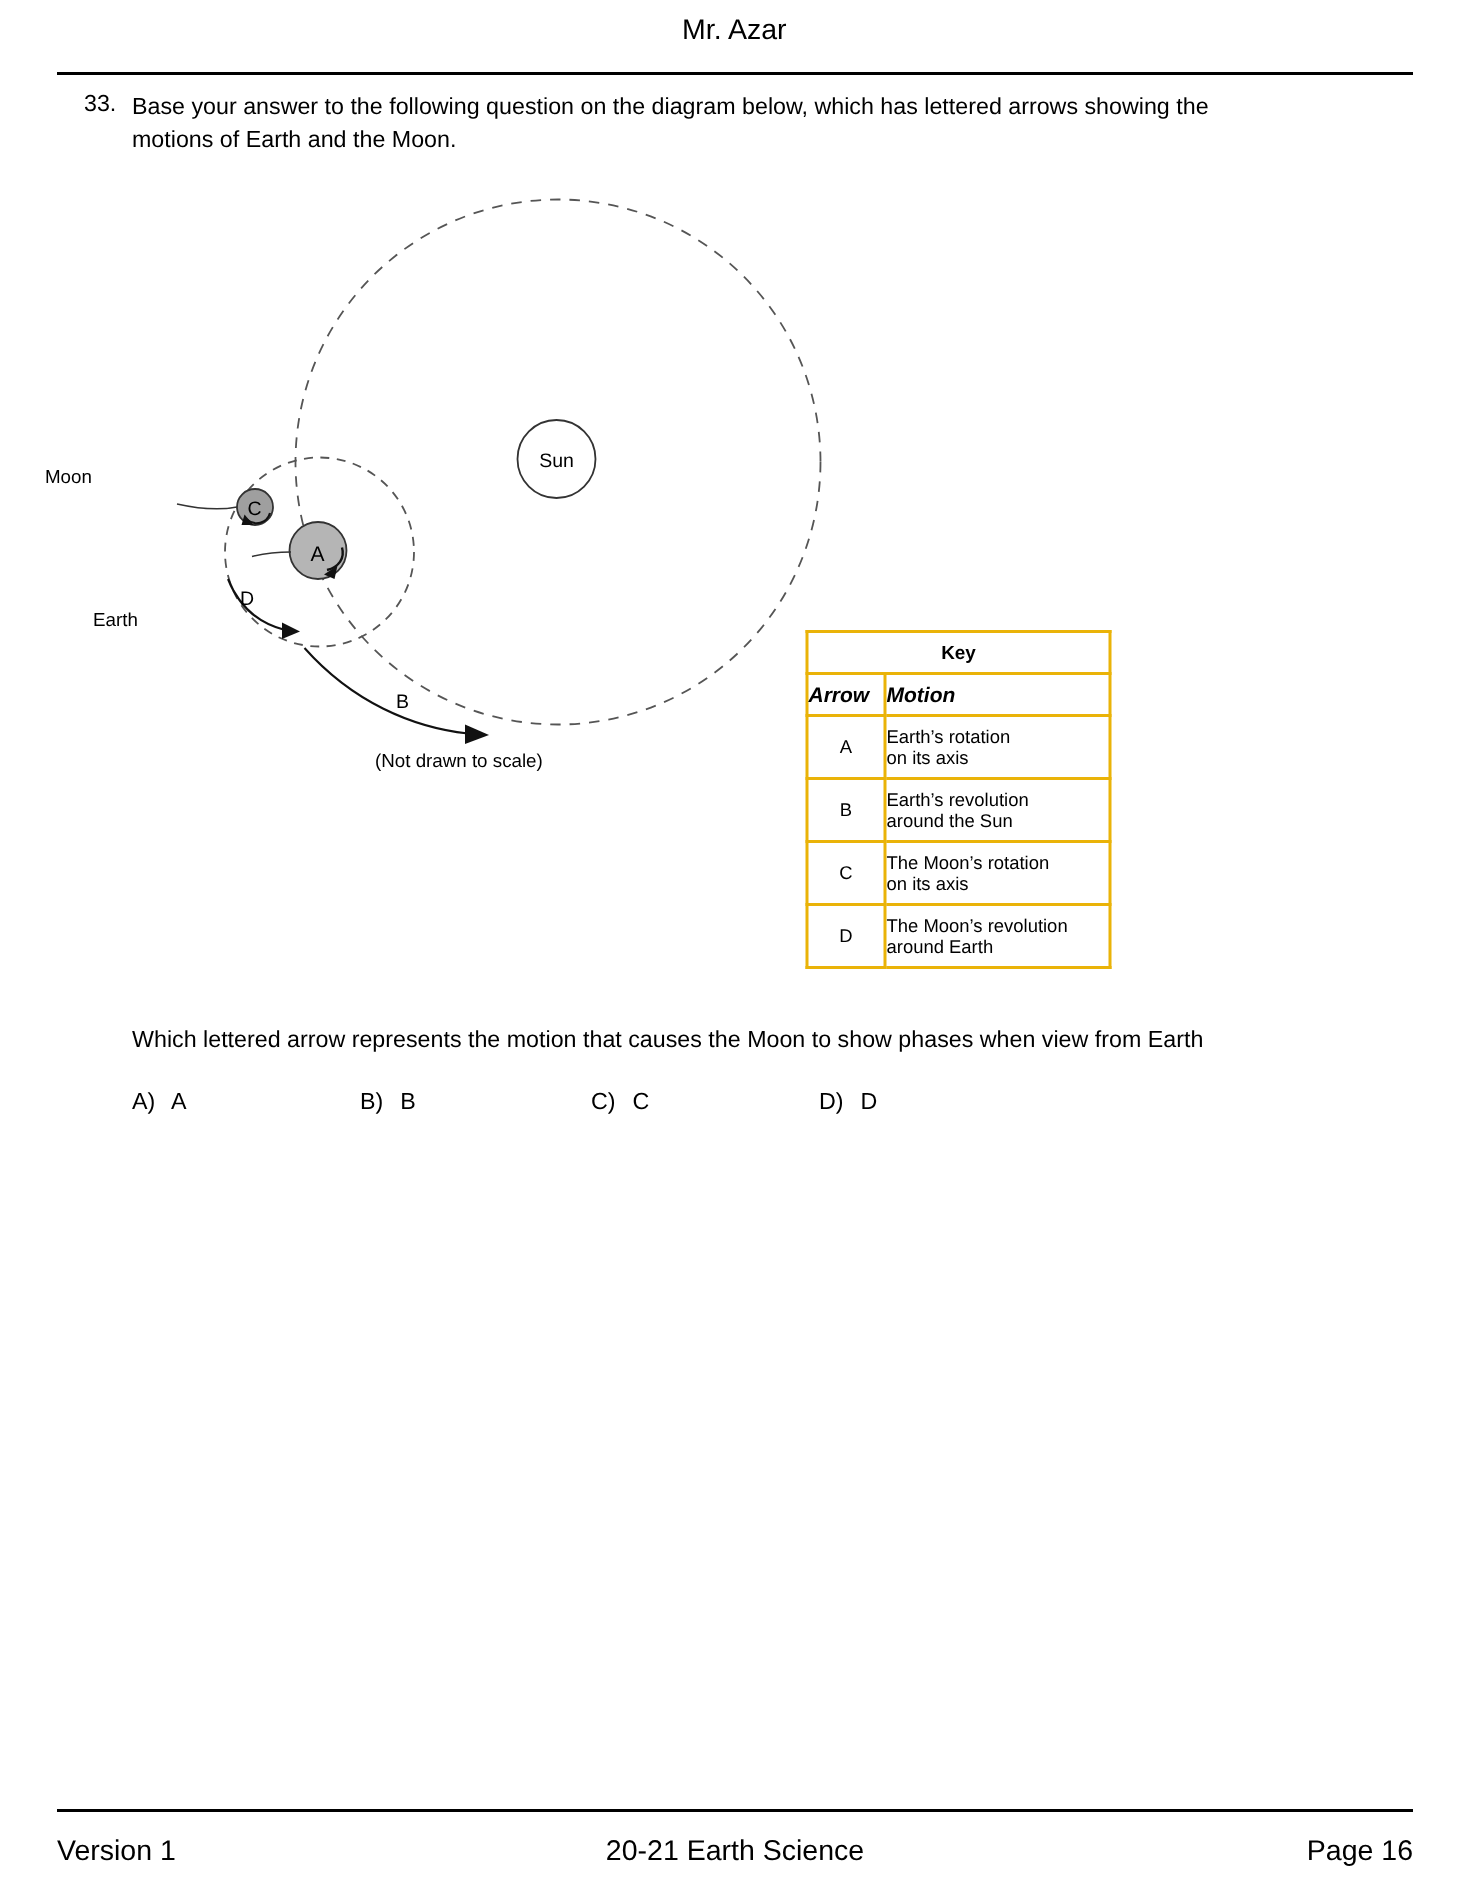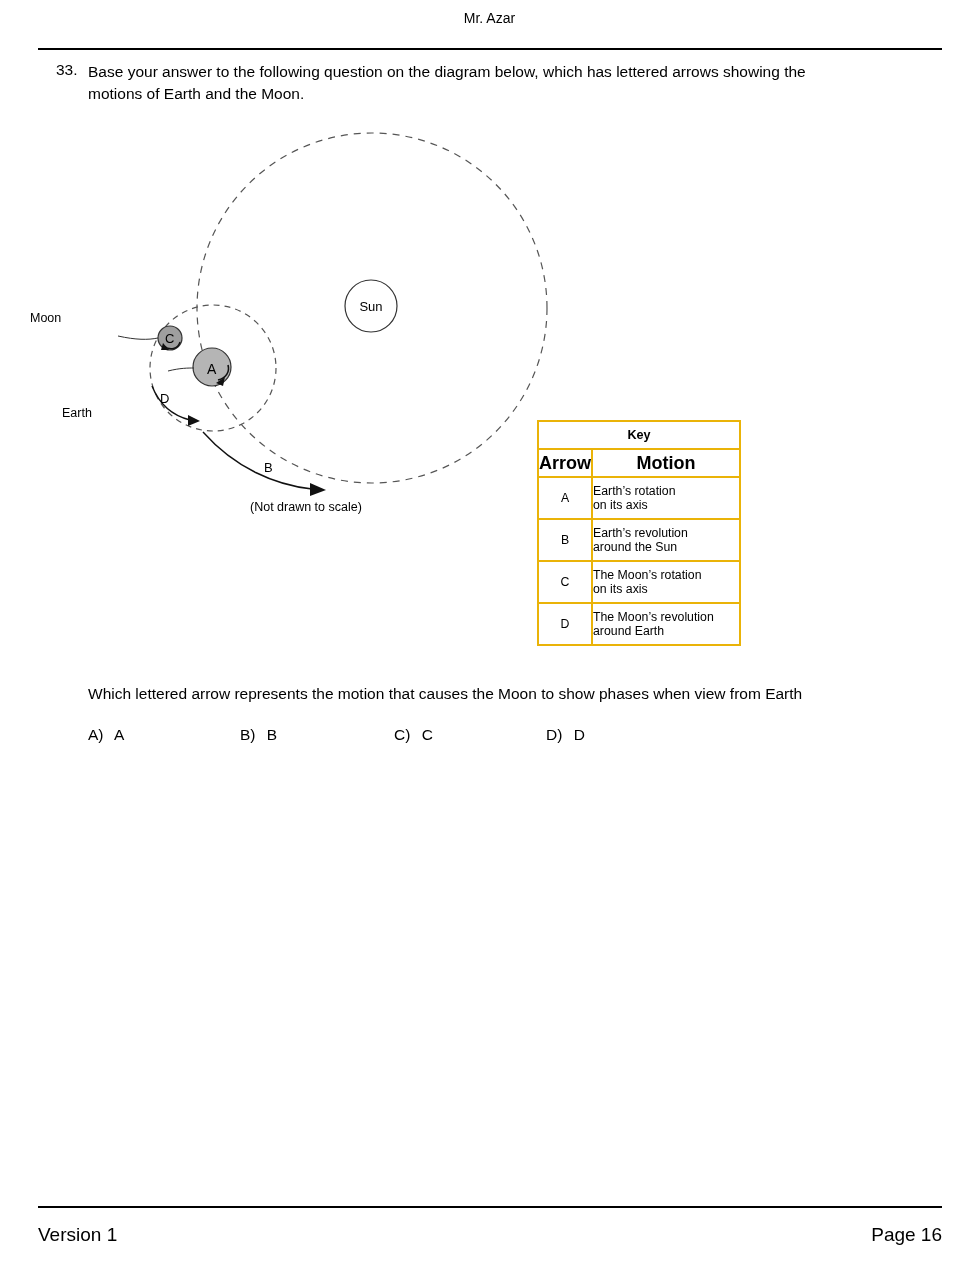--- a/index.html
+++ b/index.html
@@ -16,21 +16,21 @@
   }
   .page {
     position: absolute;
     inset: 0;
   }
   
   .header-title {
     position: absolute;
     top: 10px; left: 0; width: 979px;
     text-align: center;
-    font-size: 14px;
+    font-size: 19px;
   }
   .header-rule {
     position: absolute;
     top: 48px; left: 38px; width: 904px;
     height: 0;
     border-top: 2px solid #000;
   }
   
   .q-num {
     position: absolute;
@@ -70,24 +70,25 @@
   }
   .key-title {
     text-align: center;
     font-weight: bold;
     font-size: 12.6px;
     height: 28px;
     vertical-align: middle;
   }
   .key-head-arrow, .key-head-motion {
     font-weight: bold;
-    text-align: center;
+    text-align: left;
     height: 28px;
     vertical-align: middle;
-    font-size: 18px;
+    font-size: 14px;
+    font-style: italic;
   }
   .key-head-arrow { width: 52px; }
   .cell-arrow {
     text-align: center;
     vertical-align: middle;
     width: 52px;
     height: 42px;
   }
   .cell-motion {
     vertical-align: middle;
@@ -249,16 +250,17 @@
     </div>
     <div class="choice c3">
       <span class="lbl">D)</span>
       <span>D</span>
     </div>
   </div>
 
   <div class="footer-rule"></div>
   <div class="footer">
     <span class="left">Version 1</span>
+    <span class="center">20-21 Earth Science</span>
     <span class="right">Page 16</span>
   </div>
 
 </div>
 
 </body></html>

